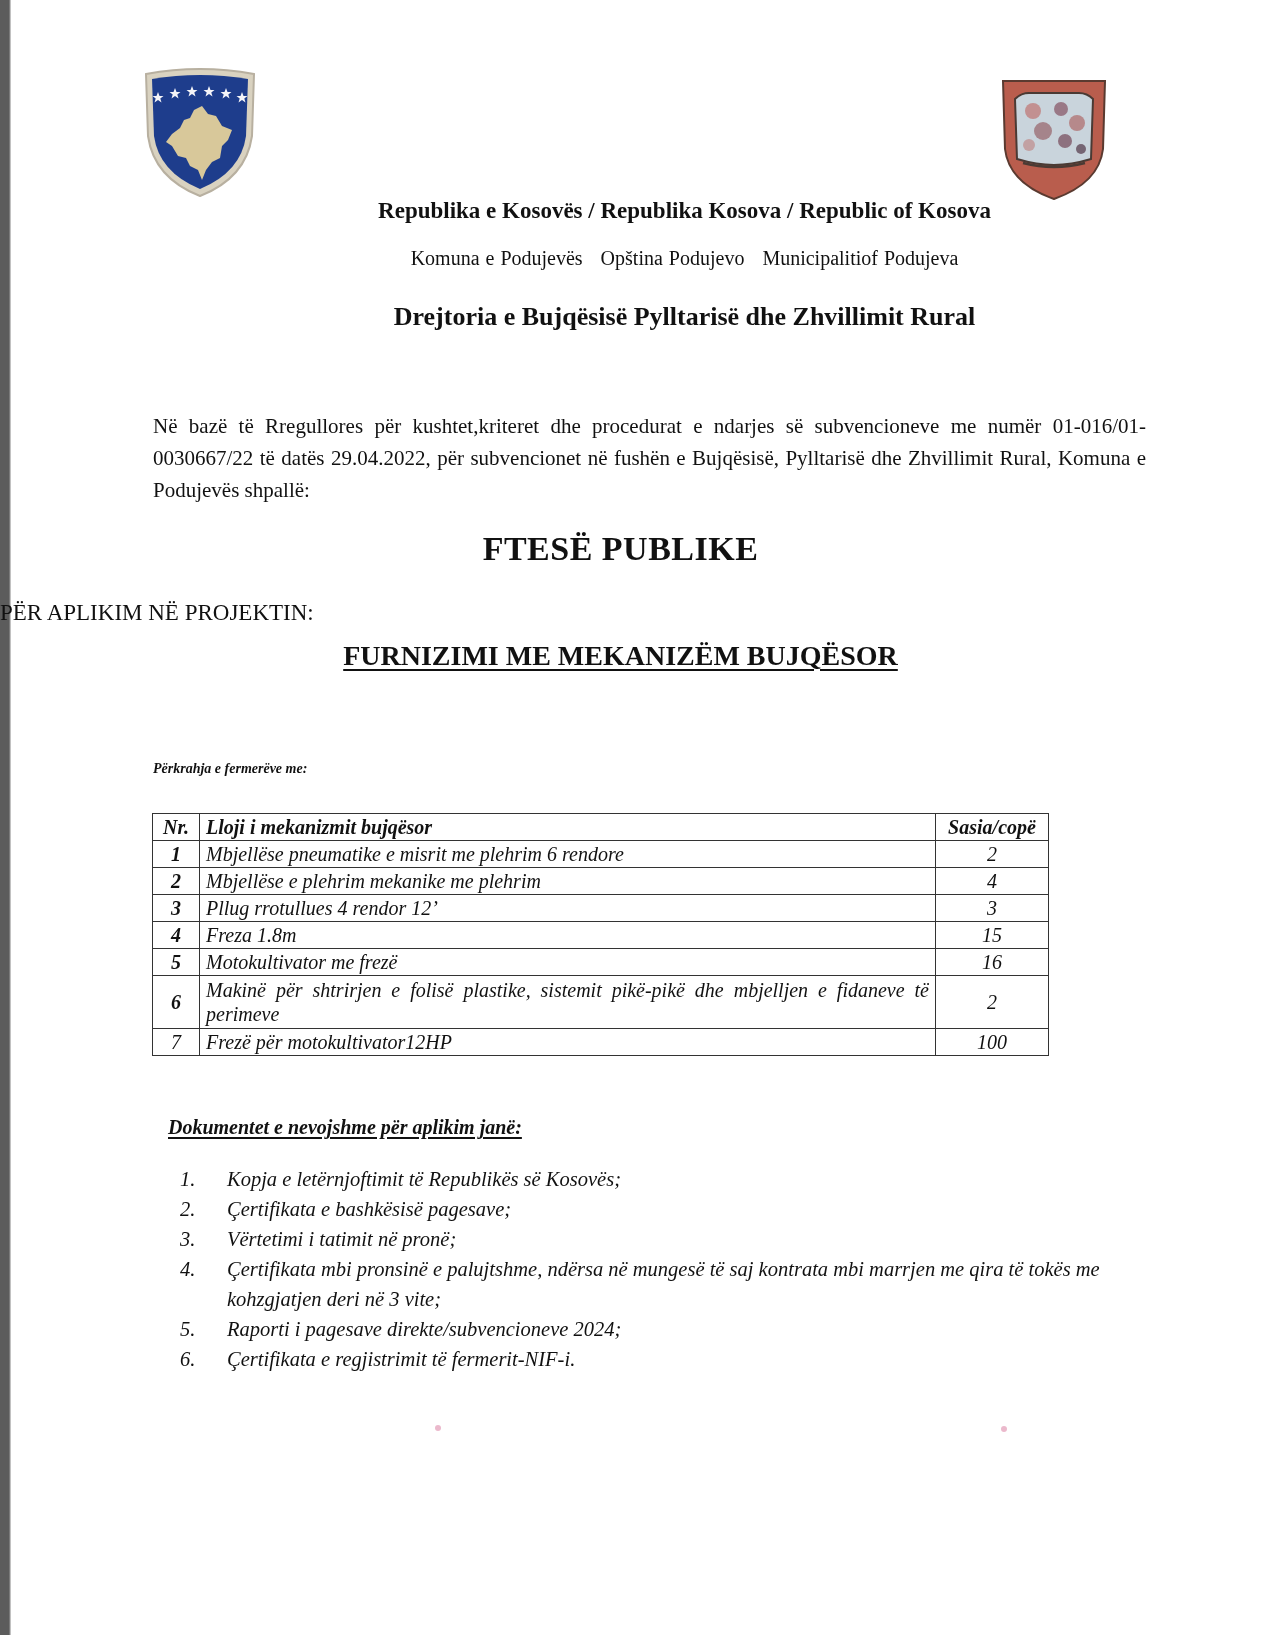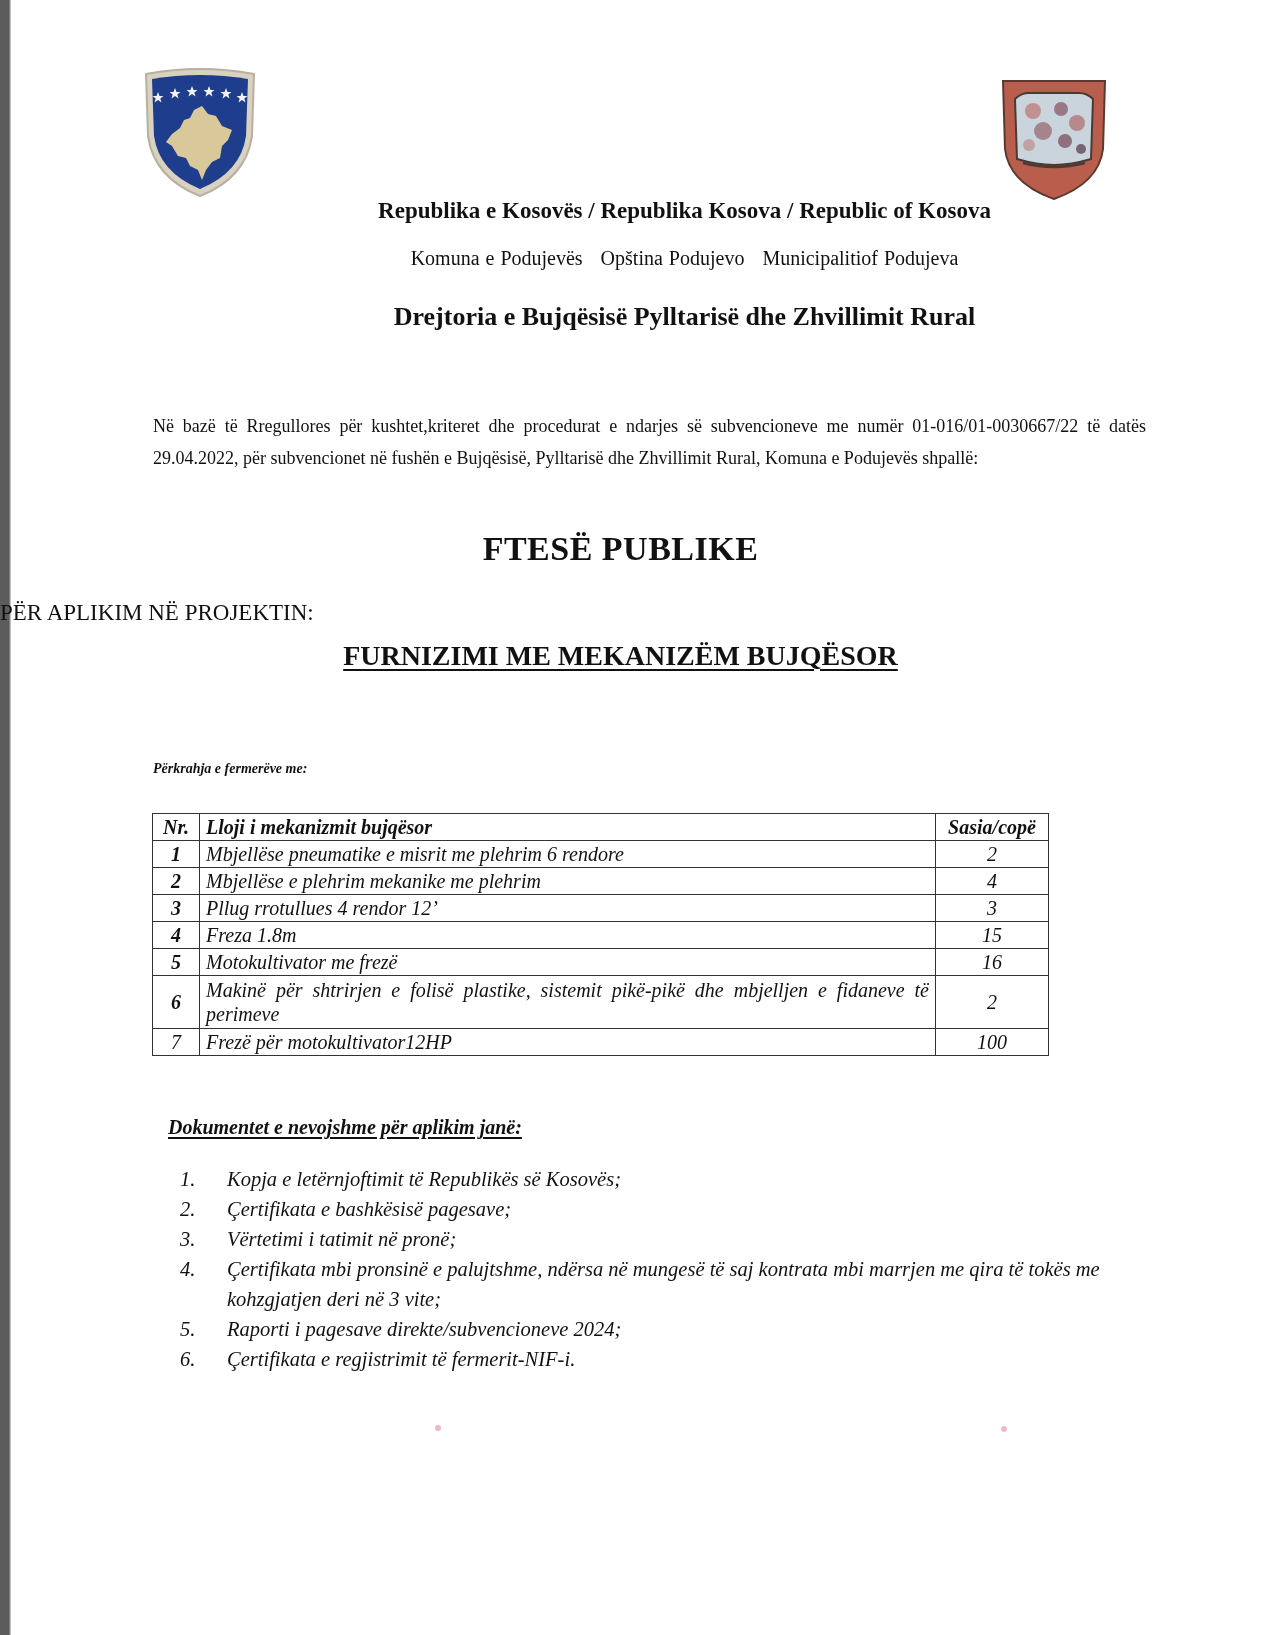--- a/index.html
+++ b/index.html
@@ -17,21 +17,21 @@
   .logo-podujeva { left: 1001px; top: 79px; width: 106px; height: 122px; }
 
   .header-line { position: absolute; left: 0; width: 1269px; text-align: center; white-space: nowrap; }
   .h-republic { top: 198px; left: 50px; font-size: 23px; font-weight: bold; }
   .h-municipality { top: 247px; left: 50px; font-size: 20px; word-spacing: 1px; }
   .h-municipality span { margin: 4px 6px; }
   .h-directorate { top: 302px; left: 50px; font-size: 26px; font-weight: bold; }
 
   .intro {
     position: absolute; left: 153px; top: 410px; width: 993px;
-    font-size: 18px; line-height: 32px; text-align: justify;
+    font-size: 21px; line-height: 32px; text-align: justify;
   }
   .title-main { position: absolute; left: 0; width: 1241px; top: 530px; text-align: center; font-size: 34px; font-weight: bold; letter-spacing: 0.5px; }
   .title-sub { position: absolute; left: 0; width: 1241px; top: 600px; text-align: left; font-size: 23px; }
   .title-project {
     position: absolute; left: 0; width: 1241px; top: 640px; text-align: center;
     font-size: 28px; font-weight: bold;
   }
   .title-project span { text-decoration: underline; text-decoration-thickness: 2px; text-underline-offset: 4px; }
 
   .support-heading {

